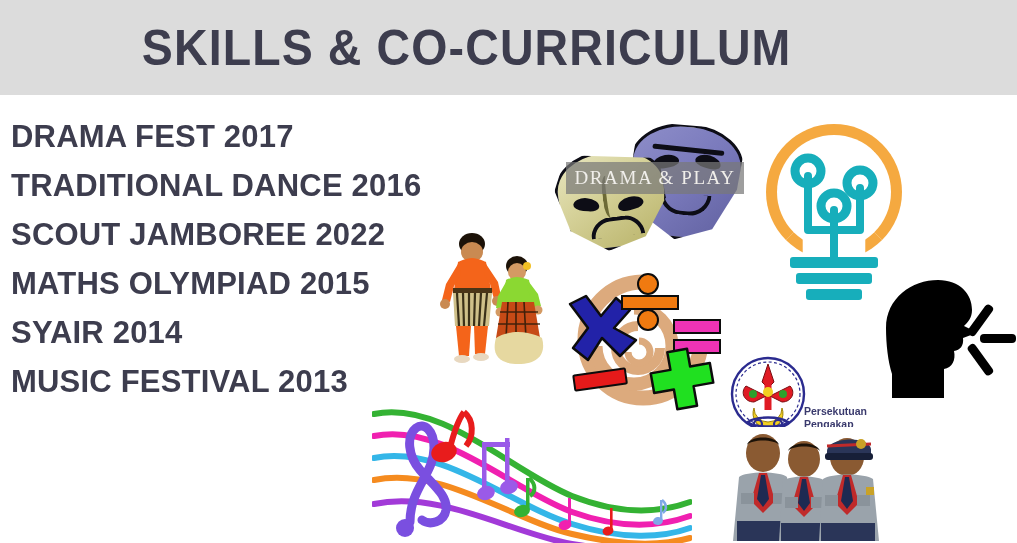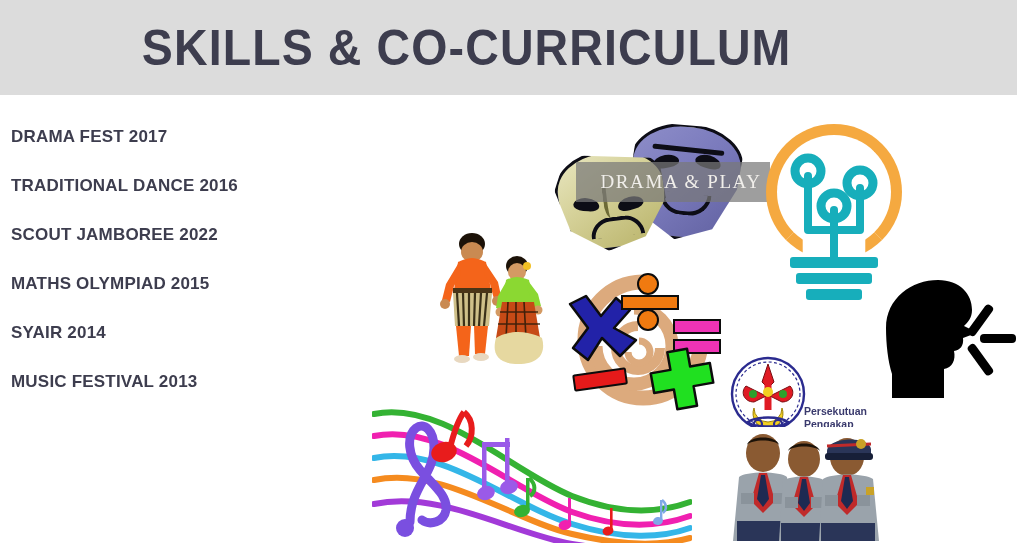--- a/index.html
+++ b/index.html
@@ -29,21 +29,21 @@
     white-space:nowrap;
     padding-right:90px;
     box-sizing:border-box;
   }
 
   
   .ach-list{position:absolute;left:11px;top:112px;width:580px;}
   .ach-item{
     color:#3d3d4e;
     font-family:"Liberation Sans", sans-serif;
-    font-size:17px;font-weight:bold;
+    font-size:31px;font-weight:bold;
     letter-spacing:.2px;
     height:49px;line-height:49px;
     white-space:nowrap;
   }
 
   
   .art{position:absolute;}
 
   
   .masks{left:556px;top:124px;width:190px;height:118px;}
@@ -70,23 +70,23 @@
   .mask-purple .brow{position:absolute;left:18px;top:20px;width:72px;height:5px;background:#0d0d16;border-radius:3px;}
   .mask-purple .mouth{position:absolute;left:30px;top:66px;width:44px;height:18px;
     border:4px solid #0d0d16;border-top:none;border-radius:0 0 26px 26px;background:transparent;}
   .mask-khaki .eye1{left:14px;top:42px;width:26px;height:13px;transform:rotate(12deg);}
   .mask-khaki .eye2{left:58px;top:46px;width:26px;height:13px;transform:rotate(-8deg);}
   .mask-khaki .nose{position:absolute;left:44px;top:22px;width:10px;height:42px;
     border-left:4px solid #6d6a36;border-radius:40%;}
   .mask-khaki .mouth{position:absolute;left:28px;top:64px;width:46px;height:16px;
     border:4px solid #0d0d16;border-bottom:none;border-radius:26px 26px 0 0;background:transparent;}
   .drama-band{
-    position:absolute;left:20px;top:38px;width:178px;height:40px;
+    position:absolute;left:10px;top:38px;width:178px;height:32px;
     background:rgba(120,120,120,.72);
-    display:flex;align-items:center;justify-content:center;padding-left:16px;
+    display:flex;align-items:center;justify-content:center;
   }
   .drama-band-text{
     font-family:"Liberation Serif", serif;
     font-size:19px;color:#f0eeea;letter-spacing:1.6px;white-space:nowrap;
   }
 
   
   .bulb{left:760px;top:118px;width:155px;height:190px;}
   .bulb-glass{
     position:absolute;left:6px;top:6px;width:136px;height:136px;

